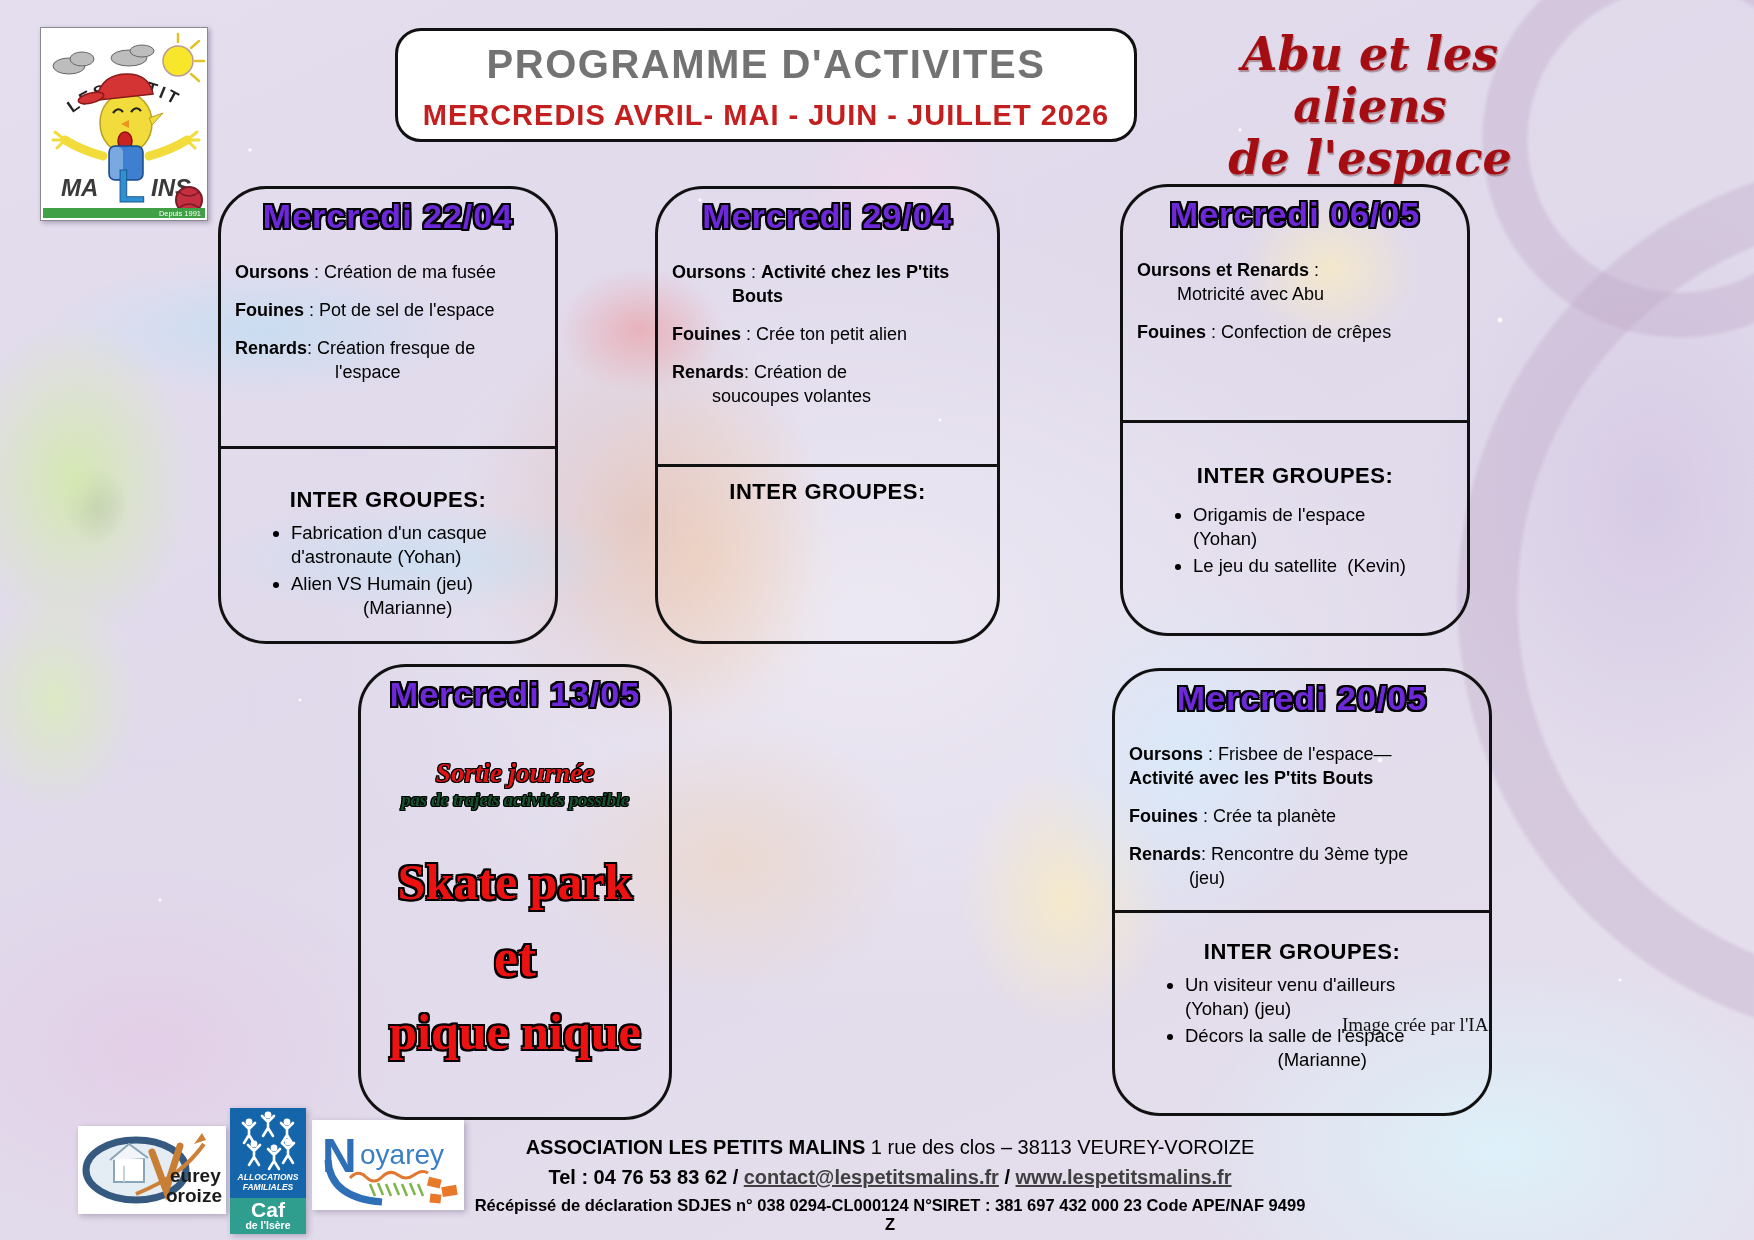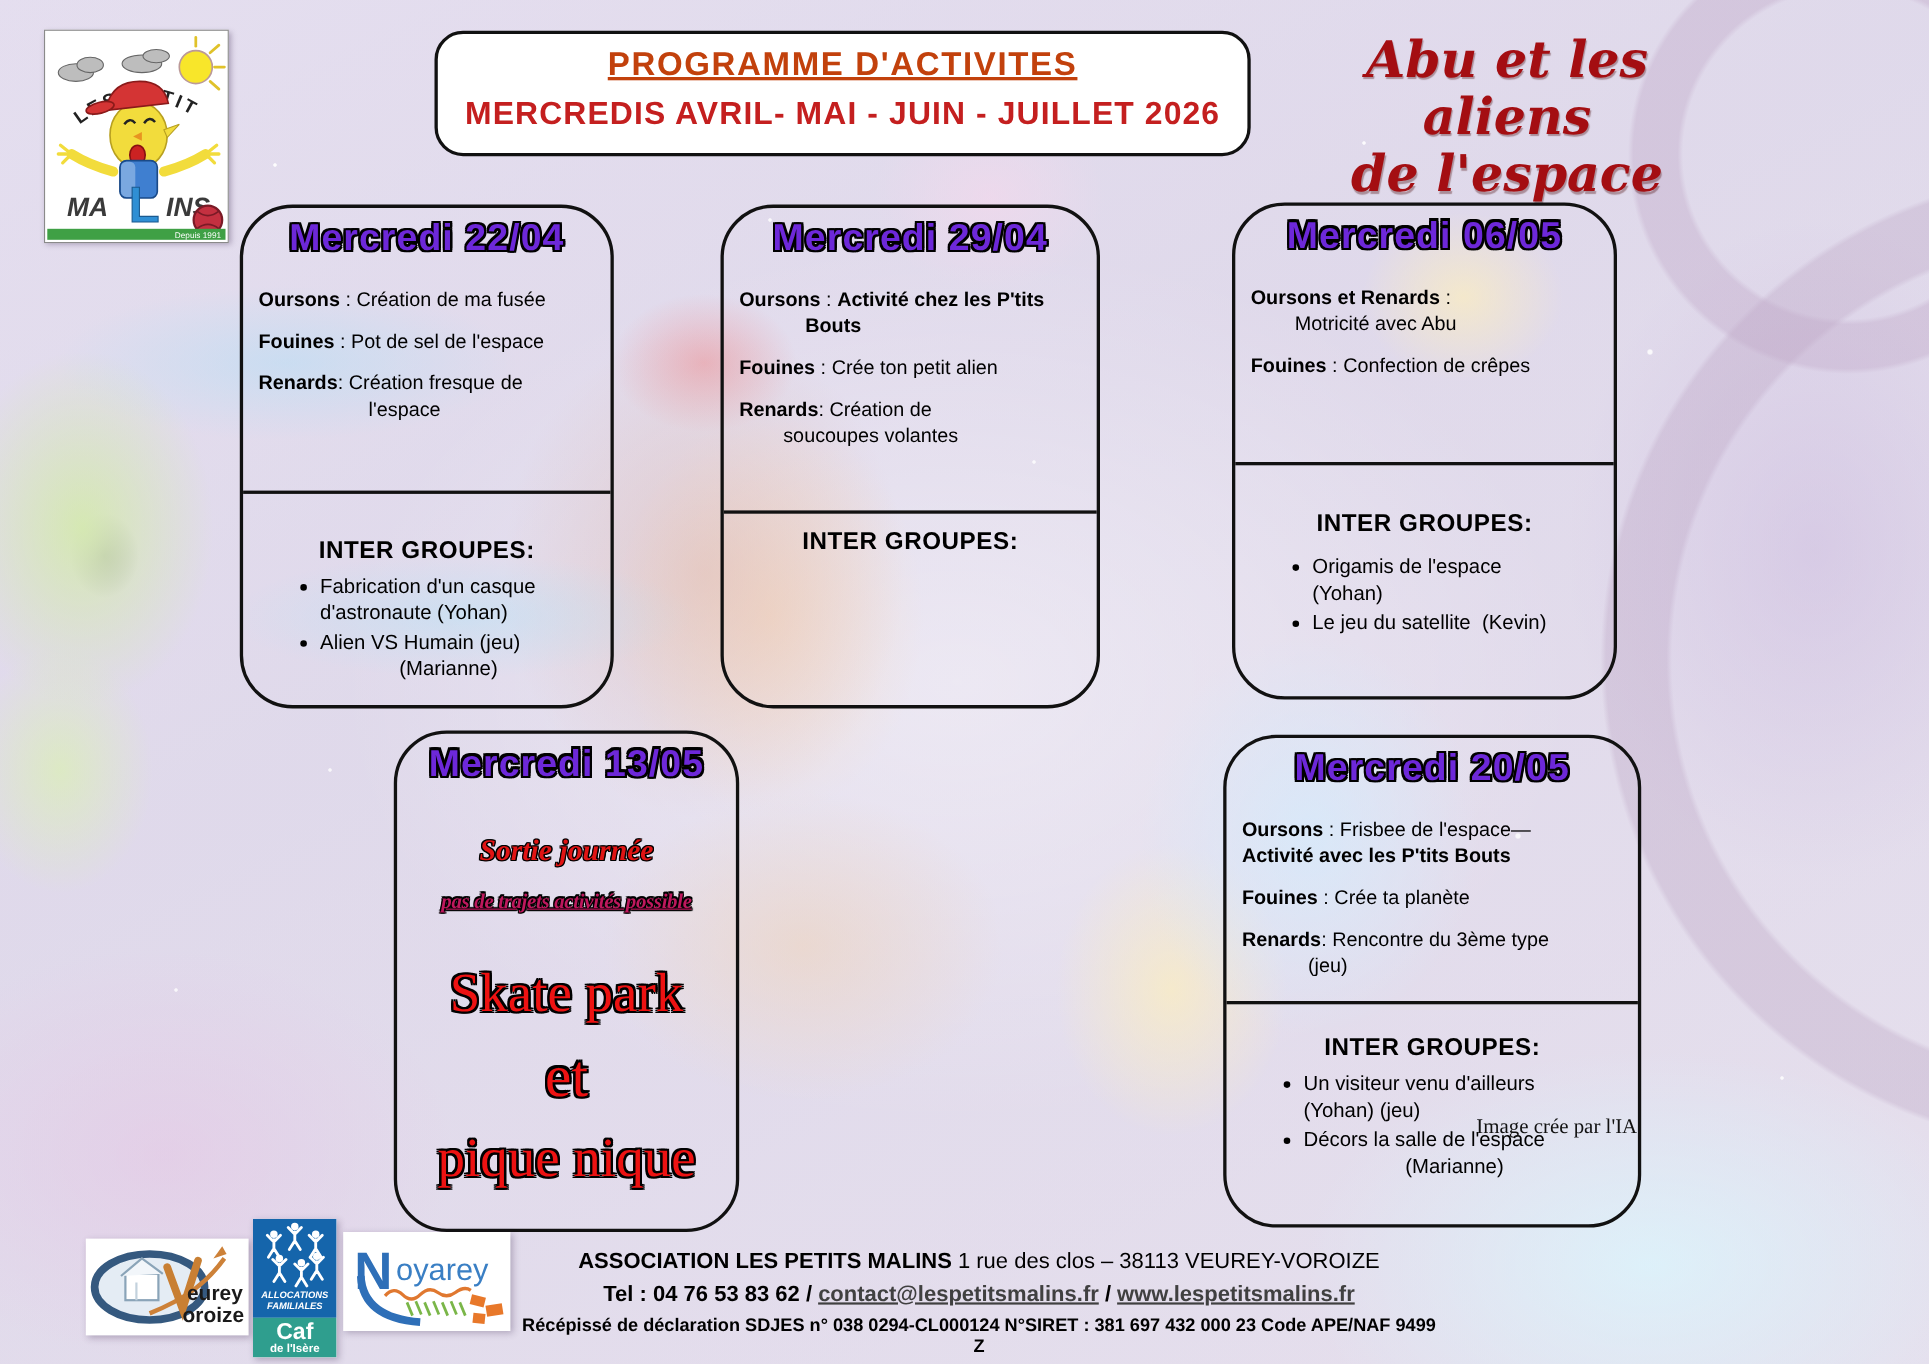--- a/index.html
+++ b/index.html
@@ -41,44 +41,44 @@
       radial-gradient(ellipse 700px 500px at 870px 620px, rgba(255,255,255,.45) 0%, transparent 80%),
       linear-gradient(155deg,#d6cde6 0%,#cdc4de 40%,#d8cfe2 100%);}
   .o2{text-shadow:-2px -2px 0 #000,0 -2px 0 #000,2px -2px 0 #000,-2px 0 0 #000,
       2px 0 0 #000,-2px 2px 0 #000,0 2px 0 #000,2px 2px 0 #000;}
   .o1{text-shadow:-1px -1px 0 #000,0 -1px 0 #000,1px -1px 0 #000,-1px 0 0 #000,
       1px 0 0 #000,-1px 1px 0 #000,0 1px 0 #000,1px 1px 0 #000;}
   .logo-box{position:absolute;left:40px;top:27px;width:166px;height:192px;background:#fff;
       border:1px solid #8a8a8a;box-shadow:2px 2px 5px rgba(60,40,80,.35);}
   .title-box{position:absolute;left:395px;top:28px;width:742px;height:114px;background:#fff;
       border:3px solid #111;border-radius:26px;box-sizing:border-box;text-align:center;padding-top:11px;}
-  .title-l1{font-size:30px;font-weight:bold;color:#c2410c;letter-spacing:1.5px;text-decoration:underline;}
+  .title-l1{font-size:40px;font-weight:bold;color:#737373;letter-spacing:1.5px;}
   .title-l2{margin-top:12px;font-size:29px;font-weight:bold;color:#c41f1f;letter-spacing:1px;}
   .theme{position:absolute;left:1160px;top:28px;width:420px;text-align:center;
       font-family:"DejaVu Serif",serif;font-style:italic;font-weight:bold;
       font-size:46px;line-height:52px;color:#a40e12;text-shadow:1px 2px 1px rgba(70,0,0,.35);}
   .sbox{position:absolute;border:3px solid #111;border-radius:48px;box-sizing:border-box;
       padding:6px 14px 0;}
   .btitle{margin:2px 0 0;text-align:center;font-size:34px;font-weight:800;letter-spacing:1px;
       color:#6d28d9;font-family:"Liberation Sans",sans-serif;}
   .acts{margin-top:10px;overflow:hidden;}
   .act{margin:14px 0 13px;font-size:18px;line-height:24px;color:#000;}
   .lbl{font-weight:bold;}
   .txt{white-space:pre-wrap;}
   .bold{font-weight:bold;}
   .hline{height:3px;background:#111;margin:0 -14px;}
   .ititle{margin:0;text-align:center;font-weight:bold;font-size:22px;letter-spacing:.5px;}
   .blist{margin:8px 0 0;padding-left:56px;font-size:18.5px;line-height:24px;}
   .blist li{margin-bottom:3px;}
   .outing{padding:6px 8px 0;text-align:center;}
   .sortie1{margin-top:44px;font-family:"Liberation Serif",serif;font-style:italic;font-weight:bold;
       font-size:27px;color:#e01414;}
-  .sortie2{margin-top:20px;font-family:"Liberation Serif",serif;font-style:italic;font-weight:bold;
-      font-size:19px;letter-spacing:-.3px;color:#be185d;text-decoration:underline;}
-  .big{font-family:"Liberation Serif",serif;font-weight:normal;font-size:50px;color:#ed1212;}
+  .sortie2{margin-top:0;font-family:"Liberation Serif",serif;font-style:italic;font-weight:bold;
+      font-size:19px;letter-spacing:-.3px;color:#14532d;}
+  .big{font-family:"Liberation Serif",serif;font-weight:bold;font-size:50px;color:#ed1212;}
   .big1{margin-top:42px;}
   .bigEt{margin-top:16px;font-size:54px;}
   .big3{margin-top:14px;}
   .partner{position:absolute;background:#fff;box-shadow:2px 2px 6px rgba(60,40,80,.3);}
   .p-veurey{left:78px;top:1126px;width:148px;height:88px;}
   .p-caf{left:230px;top:1108px;width:76px;height:126px;}
   .p-noyarey{left:312px;top:1120px;width:152px;height:90px;}
   .footer{position:absolute;left:470px;top:1136px;width:840px;text-align:center;color:#000;}
   .f1{font-size:20px;}
   .f1 .org{font-weight:bold;}

